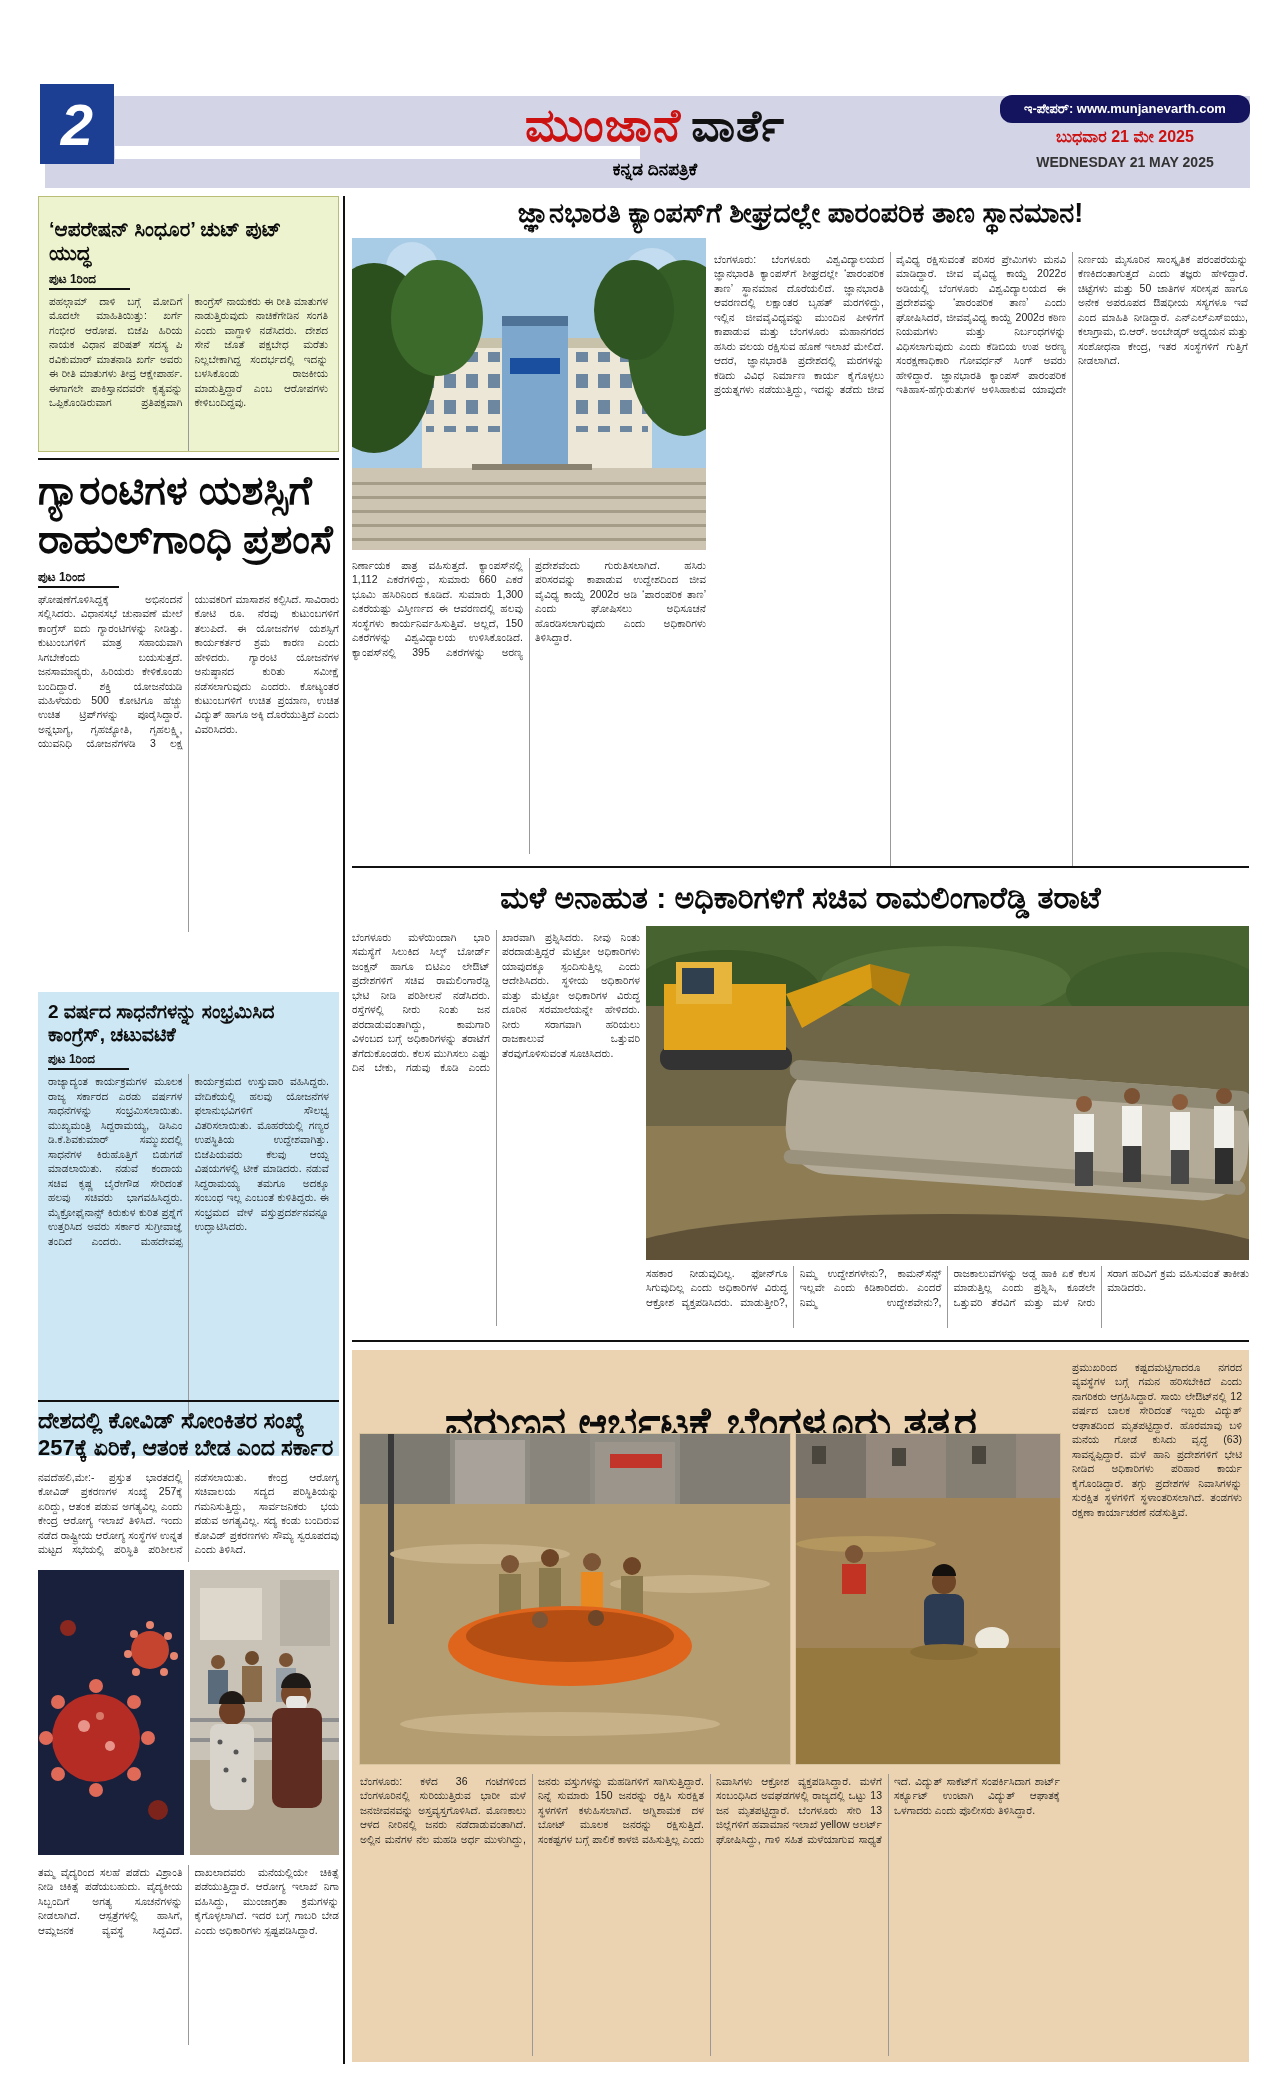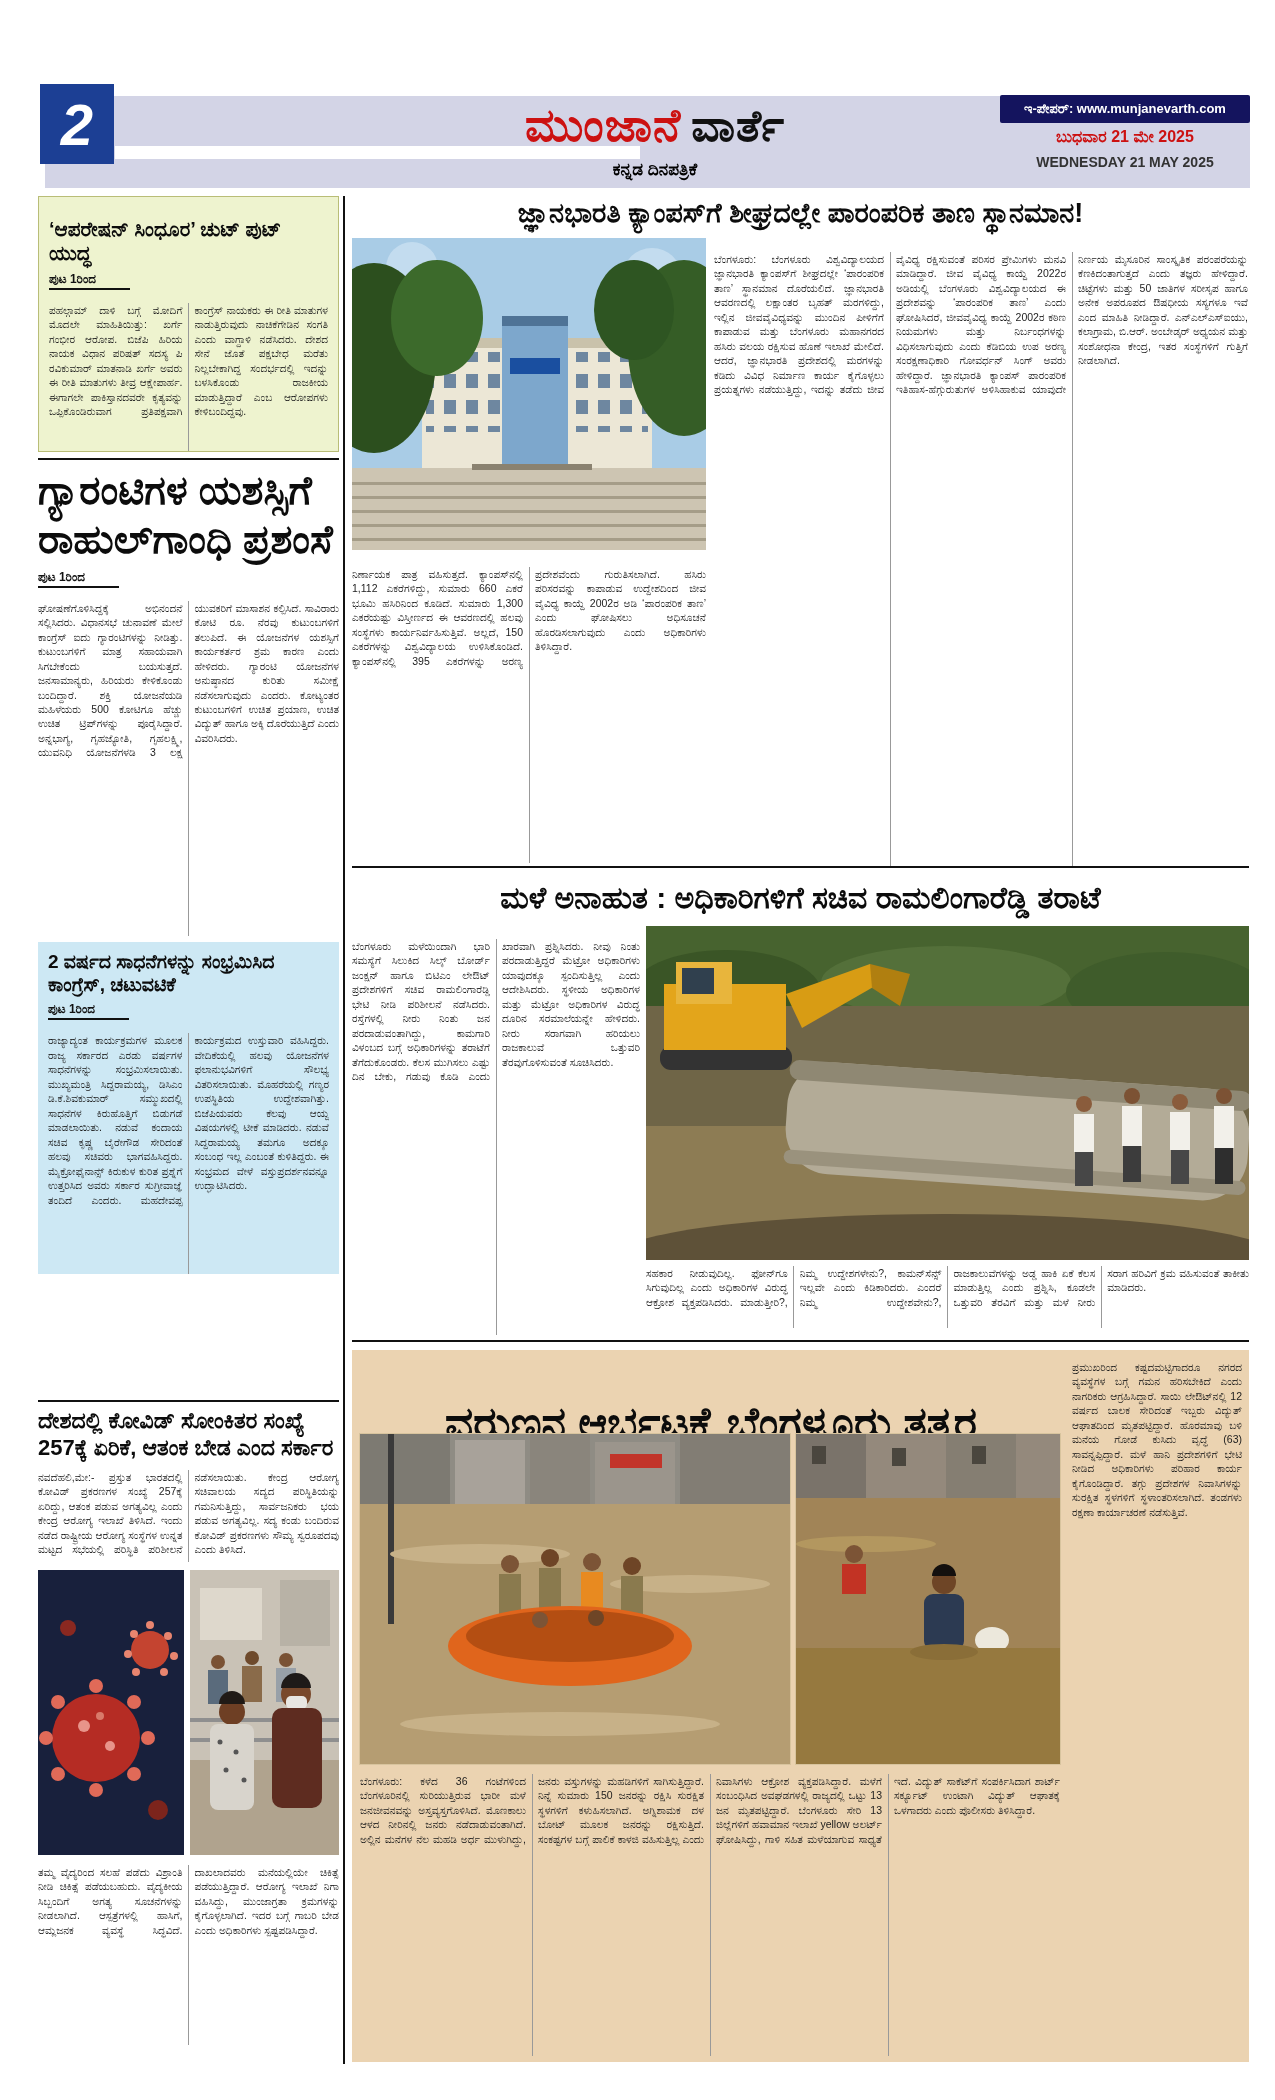--- a/index.html
+++ b/index.html
@@ -14,38 +14,38 @@
   .pagenum{
     background:#1c3f94;color:#fff;font-size:58px;font-weight:bold;font-style:italic;
     display:flex;align-items:center;justify-content:center;
   }
   .masthead{text-align:center;white-space:nowrap;font-weight:bold;letter-spacing:1px;}
   .masthead .red{color:#cc1111;font-size:46px;}
   .masthead .black{color:#111;font-size:44px;margin-left:10px;}
   .tagline{text-align:center;font-size:17px;font-weight:bold;color:#000000;}
   .epaperbar{
     background:#14145e;color:#fff;font-size:13px;font-weight:bold;
-    border-radius:2px;text-align:center;line-height:28px;
+    border-radius:12px;text-align:center;line-height:28px;
   }
   .datekn{color:#cc1111;font-weight:bold;font-size:16px;text-align:center;}
   .dateen{color:#333;font-weight:bold;font-size:14px;text-align:center;}
   
   .vrule{background:#111;}
   .hrule{background:#111;}
   
   .headline{font-weight:bold;color:#0c0c0c;line-height:1.22;}
   .kicker{
     display:inline-block;font-size:12px;font-weight:bold;color:#111;
     border-bottom:2px solid #111;padding:0 34px 2px 0;margin:6px 0 4px 0;
   }
   .body-text{
     font-size:10.5px;line-height:1.38;text-align:justify;color:#1c1c1c;
     overflow:hidden;
   }
-  .cols2{column-count:2;column-gap:12px;column-rule:1px solid #999;margin-top:9px;}
+  .cols2{column-count:2;column-gap:12px;column-rule:1px solid #999;}
   .cols3{column-count:3;column-gap:12px;column-rule:1px solid #999;margin-top:12px;}
   .cols4{column-count:4;column-gap:12px;column-rule:1px solid #999;}
   .box-yellow{background:#eef3cf;border:1px solid #b9bd77;box-sizing:border-box;padding:20px 10px;}
   .box-blue{background:#cde8f4;box-sizing:border-box;padding:8px 10px;}
   .panel-tan{background:#ebd3b1;}
   .photo{display:block;overflow:hidden;}
   .photo svg{display:block;width:100%;height:100%;}
   .photo-border{outline:1px solid #d8c49e;}
 </style>
 </head>
@@ -72,21 +72,21 @@
   <div class="body-text cols2" style="height:160px;">ಪಹಲ್ಗಾಮ್ ದಾಳಿ ಬಗ್ಗೆ ಮೋದಿಗೆ ಮೊದಲೇ ಮಾಹಿತಿಯಿತ್ತು: ಖರ್ಗೆ ಗಂಭೀರ ಆರೋಪ. ಬಿಜೆಪಿ ಹಿರಿಯ ನಾಯಕ ವಿಧಾನ ಪರಿಷತ್ ಸದಸ್ಯ ಪಿ ರವಿಕುಮಾರ್ ಮಾತನಾಡಿ ಖರ್ಗೆ ಅವರು ಈ ರೀತಿ ಮಾತುಗಳು ತೀವ್ರ ಆಕ್ಷೇಪಾರ್ಹ. ಈಗಾಗಲೇ ಪಾಕಿಸ್ತಾನದವರೇ ಕೃತ್ಯವನ್ನು ಒಪ್ಪಿಕೊಂಡಿರುವಾಗ ಪ್ರತಿಪಕ್ಷವಾಗಿ ಕಾಂಗ್ರೆಸ್ ನಾಯಕರು ಈ ರೀತಿ ಮಾತುಗಳ ನಾಡುತ್ತಿರುವುದು ನಾಚಿಕೆಗೇಡಿನ ಸಂಗತಿ ಎಂದು ವಾಗ್ದಾಳಿ ನಡೆಸಿದರು. ದೇಶದ ಸೇನೆ ಜೊತೆ ಪಕ್ಷಬೇಧ ಮರೆತು ನಿಲ್ಲಬೇಕಾಗಿದ್ದ ಸಂದರ್ಭದಲ್ಲಿ ಇದನ್ನು ಬಳಸಿಕೊಂಡು ರಾಜಕೀಯ ಮಾಡುತ್ತಿದ್ದಾರೆ ಎಂಬ ಆರೋಪಗಳು ಕೇಳಿಬಂದಿದ್ದವು.</div>
 </div>
 <div class="abs hrule" style="left:38px;top:458px;width:301px;height:2px;"></div>
 
 <div class="abs" style="left:38px;top:466px;width:301px;height:470px;overflow:hidden;">
   <div class="headline" style="font-size:40px;text-align:left;">ಗ್ಯಾರಂಟಿಗಳ ಯಶಸ್ಸಿಗೆ ರಾಹುಲ್‌ಗಾಂಧಿ ಪ್ರಶಂಸೆ</div>
   <div class="kicker">ಪುಟ 1ರಿಂದ</div>
   <div class="body-text cols2" style="height:340px;">ಘೋಷಣೆಗೊಳಿಸಿದ್ದಕ್ಕೆ ಅಭಿನಂದನೆ ಸಲ್ಲಿಸಿದರು. ವಿಧಾನಸಭೆ ಚುನಾವಣೆ ಮೇಲೆ ಕಾಂಗ್ರೆಸ್ ಐದು ಗ್ಯಾರಂಟಿಗಳನ್ನು ನೀಡಿತ್ತು. ಕುಟುಂಬಗಳಿಗೆ ಮಾತ್ರ ಸಹಾಯವಾಗಿ ಸಿಗಬೇಕೆಂದು ಬಯಸುತ್ತದೆ. ಜನಸಾಮಾನ್ಯರು, ಹಿರಿಯರು ಕೇಳಿಕೊಂಡು ಬಂದಿದ್ದಾರೆ. ಶಕ್ತಿ ಯೋಜನೆಯಡಿ ಮಹಿಳೆಯರು 500 ಕೋಟಿಗೂ ಹೆಚ್ಚು ಉಚಿತ ಟ್ರಿಪ್‌ಗಳನ್ನು ಪೂರೈಸಿದ್ದಾರೆ. ಅನ್ನಭಾಗ್ಯ, ಗೃಹಜ್ಯೋತಿ, ಗೃಹಲಕ್ಷ್ಮಿ, ಯುವನಿಧಿ ಯೋಜನೆಗಳಡಿ 3 ಲಕ್ಷ ಯುವಕರಿಗೆ ಮಾಸಾಶನ ಕಲ್ಪಿಸಿದೆ. ಸಾವಿರಾರು ಕೋಟಿ ರೂ. ನೆರವು ಕುಟುಂಬಗಳಿಗೆ ತಲುಪಿದೆ. ಈ ಯೋಜನೆಗಳ ಯಶಸ್ಸಿಗೆ ಕಾರ್ಯಕರ್ತರ ಶ್ರಮ ಕಾರಣ ಎಂದು ಹೇಳಿದರು. ಗ್ಯಾರಂಟಿ ಯೋಜನೆಗಳ ಅನುಷ್ಠಾನದ ಕುರಿತು ಸಮೀಕ್ಷೆ ನಡೆಸಲಾಗುವುದು ಎಂದರು. ಕೋಟ್ಯಂತರ ಕುಟುಂಬಗಳಿಗೆ ಉಚಿತ ಪ್ರಯಾಣ, ಉಚಿತ ವಿದ್ಯುತ್ ಹಾಗೂ ಅಕ್ಕಿ ದೊರೆಯುತ್ತಿದೆ ಎಂದು ವಿವರಿಸಿದರು.</div>
 </div>
 
-<div class="abs box-blue" style="left:38px;top:942px;width:301px;height:332px;overflow:hidden;">
+<div class="abs box-blue" style="left:38px;top:992px;width:301px;height:464px;overflow:hidden;">
   <div class="headline" style="font-size:19px;">2 ವರ್ಷದ ಸಾಧನೆಗಳನ್ನು ಸಂಭ್ರಮಿಸಿದ ಕಾಂಗ್ರೆಸ್, ಚಟುವಟಿಕೆ</div>
   <div class="kicker">ಪುಟ 1ರಿಂದ</div>
   <div class="body-text cols2" style="height:346px;">ರಾಜ್ಯಾದ್ಯಂತ ಕಾರ್ಯಕ್ರಮಗಳ ಮೂಲಕ ರಾಜ್ಯ ಸರ್ಕಾರದ ಎರಡು ವರ್ಷಗಳ ಸಾಧನೆಗಳನ್ನು ಸಂಭ್ರಮಿಸಲಾಯಿತು. ಮುಖ್ಯಮಂತ್ರಿ ಸಿದ್ದರಾಮಯ್ಯ, ಡಿಸಿಎಂ ಡಿ.ಕೆ.ಶಿವಕುಮಾರ್ ಸಮ್ಮುಖದಲ್ಲಿ ಸಾಧನೆಗಳ ಕಿರುಹೊತ್ತಿಗೆ ಬಿಡುಗಡೆ ಮಾಡಲಾಯಿತು. ನಡುವೆ ಕಂದಾಯ ಸಚಿವ ಕೃಷ್ಣ ಬೈರೇಗೌಡ ಸೇರಿದಂತೆ ಹಲವು ಸಚಿವರು ಭಾಗವಹಿಸಿದ್ದರು. ಮೈಕ್ರೋಫೈನಾನ್ಸ್ ಕಿರುಕುಳ ಕುರಿತ ಪ್ರಶ್ನೆಗೆ ಉತ್ತರಿಸಿದ ಅವರು ಸರ್ಕಾರ ಸುಗ್ರೀವಾಜ್ಞೆ ತಂದಿದೆ ಎಂದರು. ಮಹದೇವಪ್ಪ ಕಾರ್ಯಕ್ರಮದ ಉಸ್ತುವಾರಿ ವಹಿಸಿದ್ದರು. ವೇದಿಕೆಯಲ್ಲಿ ಹಲವು ಯೋಜನೆಗಳ ಫಲಾನುಭವಿಗಳಿಗೆ ಸೌಲಭ್ಯ ವಿತರಿಸಲಾಯಿತು. ಮೊಹರೆಯಲ್ಲಿ ಗಣ್ಯರ ಉಪಸ್ಥಿತಿಯ ಉದ್ದೇಶವಾಗಿತ್ತು. ಬಿಜೆಪಿಯವರು ಕೆಲವು ಆಯ್ದ ವಿಷಯಗಳಲ್ಲಿ ಟೀಕೆ ಮಾಡಿದರು. ನಡುವೆ ಸಿದ್ದರಾಮಯ್ಯ ತಮಗೂ ಅದಕ್ಕೂ ಸಂಬಂಧ ಇಲ್ಲ ಎಂಬಂತೆ ಕುಳಿತಿದ್ದರು. ಈ ಸಂಭ್ರಮದ ವೇಳೆ ವಸ್ತುಪ್ರದರ್ಶನವನ್ನೂ ಉದ್ಘಾಟಿಸಿದರು.</div>
 </div>
 <div class="abs hrule" style="left:38px;top:1400px;width:301px;height:2px;"></div>
 
 <div class="abs" style="left:38px;top:1408px;width:301px;height:652px;overflow:hidden;">
   <div class="headline" style="font-size:22px;">ದೇಶದಲ್ಲಿ ಕೋವಿಡ್ ಸೋಂಕಿತರ ಸಂಖ್ಯೆ 257ಕ್ಕೆ ಏರಿಕೆ, ಆತಂಕ ಬೇಡ ಎಂದ ಸರ್ಕಾರ</div>
   <div class="body-text cols2" style="height:92px;margin-top:8px;">ನವದೆಹಲಿ,ಮೇ:- ಪ್ರಸ್ತುತ ಭಾರತದಲ್ಲಿ ಕೋವಿಡ್ ಪ್ರಕರಣಗಳ ಸಂಖ್ಯೆ 257ಕ್ಕೆ ಏರಿದ್ದು, ಆತಂಕ ಪಡುವ ಅಗತ್ಯವಿಲ್ಲ ಎಂದು ಕೇಂದ್ರ ಆರೋಗ್ಯ ಇಲಾಖೆ ತಿಳಿಸಿದೆ. ಇಂದು ನಡೆದ ರಾಷ್ಟ್ರೀಯ ಆರೋಗ್ಯ ಸಂಸ್ಥೆಗಳ ಉನ್ನತ ಮಟ್ಟದ ಸಭೆಯಲ್ಲಿ ಪರಿಸ್ಥಿತಿ ಪರಿಶೀಲನೆ ನಡೆಸಲಾಯಿತು. ಕೇಂದ್ರ ಆರೋಗ್ಯ ಸಚಿವಾಲಯ ಸದ್ಯದ ಪರಿಸ್ಥಿತಿಯನ್ನು ಗಮನಿಸುತ್ತಿದ್ದು, ಸಾರ್ವಜನಿಕರು ಭಯ ಪಡುವ ಅಗತ್ಯವಿಲ್ಲ. ಸದ್ಯ ಕಂಡು ಬಂದಿರುವ ಕೋವಿಡ್ ಪ್ರಕರಣಗಳು ಸೌಮ್ಯ ಸ್ವರೂಪದವು ಎಂದು ತಿಳಿಸಿದೆ.</div>
   <div style="display:flex;gap:6px;margin-top:8px;">

